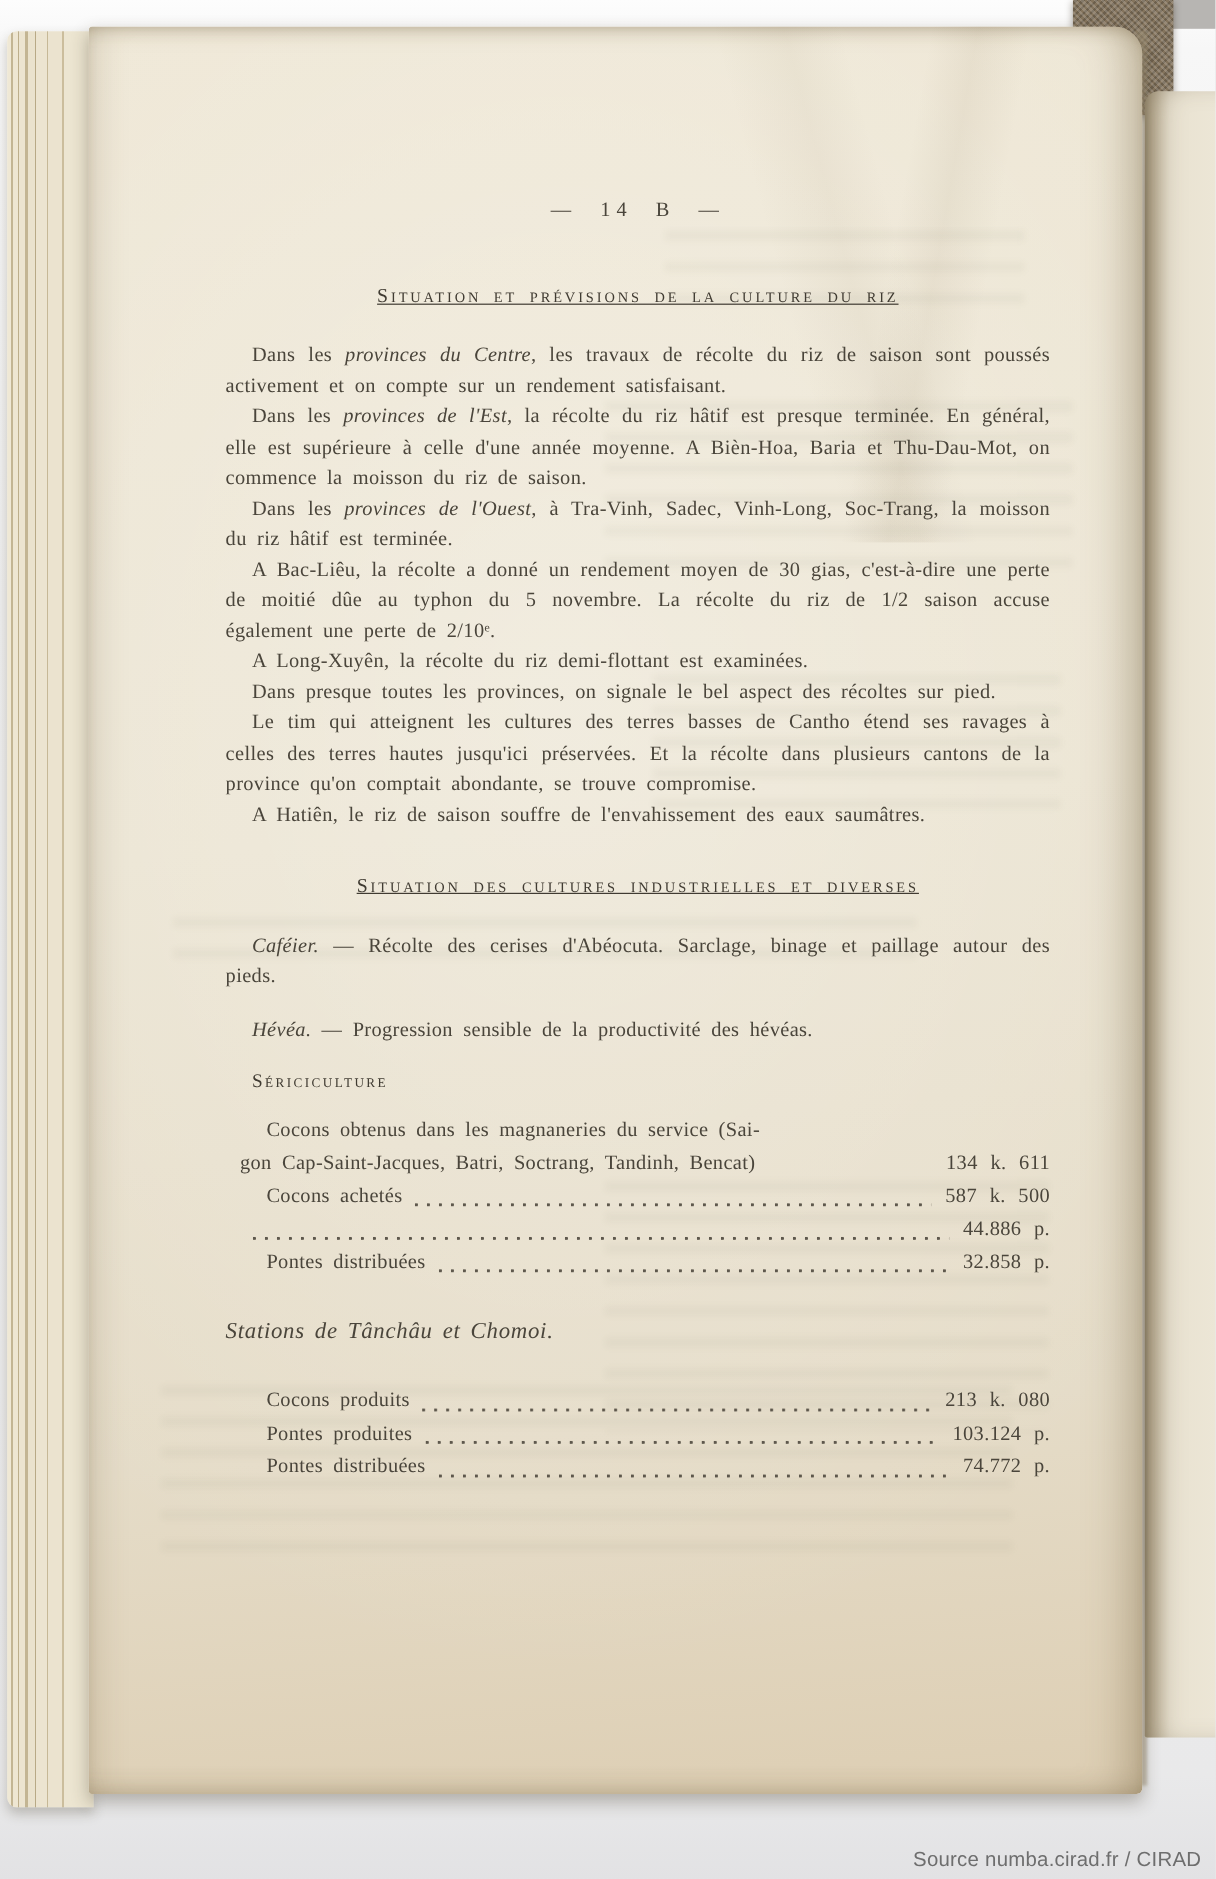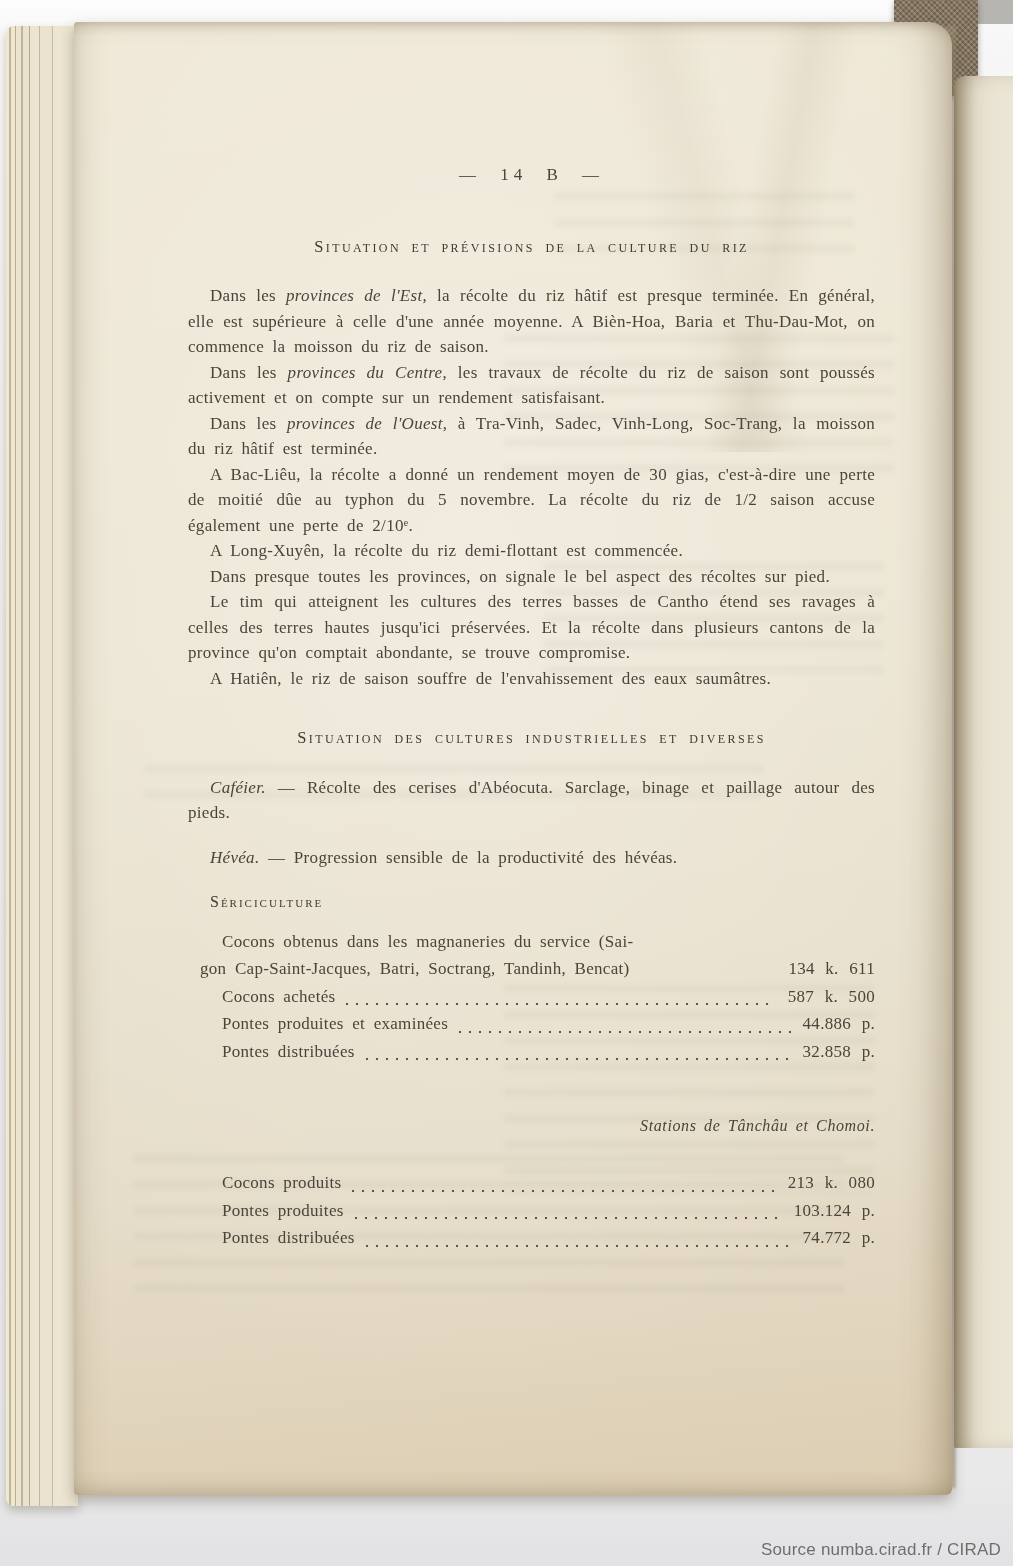--- a/index.html
+++ b/index.html
@@ -53,42 +53,42 @@
   .g3{left:470px;top:540px;width:340px;height:112px;}
   .g4{left:70px;top:742px;width:620px;height:40px;}
   .g5{left:430px;top:962px;width:370px;height:210px;}
   .g6{left:60px;top:1132px;width:710px;height:150px;}
   
   .text-col{position:absolute;left:114px;top:0;width:687px;z-index:2;
     font-size:17px;line-height:25.5px;color:var(--ink,#4a453b);
     text-align:justify;word-spacing:4px;letter-spacing:.3px;}
   .page-number{margin-top:140px;text-align:center;letter-spacing:5px;word-spacing:10px;}
   .section-heading{margin:46px 0 0;text-align:center;font-size:16.5px;font-weight:normal;
-    font-variant:small-caps;letter-spacing:2.4px;word-spacing:4px;color:var(--heading_ink,#403b32);}
+    font-variant:small-caps;letter-spacing:2.4px;word-spacing:4px;color:var(--heading_ink,#403b32);text-decoration:underline;}
   .mt-cultures{margin-top:34px;}
   .paras{margin-top:24px;}
   .para{margin:0;text-indent:22px;}
   .paras.cultures{margin-top:24px;}
   .cultures .para{margin:0 0 19px;}
   .it{font-style:italic;}
   .sub-heading{margin:12px 0 0;font-variant:small-caps;font-size:16px;font-weight:normal;
     text-indent:22px;letter-spacing:2px;color:var(--heading_ink,#403b32);}
   .ledger{margin-top:13px;}
   .ledger-item{line-height:27.6px;margin-left:12px;}
   .ledger-wrap-line{text-indent:22px;white-space:nowrap;}
   .ledger-line{display:flex;align-items:flex-start;}
   .ledger-label{white-space:nowrap;padding-left:22px;}
   .ledger-label.cont{padding-left:0;}
   .dots{flex:1 1 auto;align-self:flex-end;height:8px;margin:0 12px 4px 10px;
     background-image:radial-gradient(circle at 2px 2px,rgba(70,64,54,.85) 1.1px,transparent 1.6px);
     background-size:10px 4px;background-repeat:repeat-x;background-position:0 bottom;}
   .spacer{flex:1 1 auto;}
   .ledger-value{white-space:pre;word-spacing:6px;}
-  .stations-heading{margin:48px 0 30px;text-align:right;font-style:italic;font-weight:normal;
-    font-size:16px;letter-spacing:.6px;word-spacing:3px;}
+  .stations-heading{margin:32px 0 30px;text-align:left;font-style:italic;font-weight:normal;
+    font-size:19px;letter-spacing:.6px;word-spacing:3px;}
   .footer-caption{position:absolute;right:12px;bottom:6px;z-index:6;
     font-family:"Liberation Sans","DejaVu Sans",sans-serif;font-size:17px;
     color:var(--footer_text,#6e6e6e);letter-spacing:.2px;margin-left:38px;}
 </style>
 </head>
 <body>
 
 <div class="scan">
   <div class="backdrop"></div>
   <div class="shelf-strip"></div>
@@ -104,25 +104,25 @@
     <div class="ghost g3"></div>
     <div class="ghost g4"></div>
     <div class="ghost g5"></div>
     <div class="ghost g6"></div>
 
     <div class="text-col">
       <div class="page-number">— 14 B —</div>
 
       <h2 class="section-heading">Situation et prévisions de la culture du riz</h2>
       <div class="paras">
+          <p class="para"><span>Dans les </span><span class="it">provinces du Centre</span><span>, les travaux de récolte du riz de saison sont poussés activement et on compte sur un rendement satisfaisant.</span></p>
           <p class="para"><span>Dans les </span><span class="it">provinces de l'Est</span><span>, la récolte du riz hâtif est presque terminée. En général, elle est supérieure à celle d'une année moyenne. A Bièn-Hoa, Baria et Thu-Dau-Mot, on commence la moisson du riz de saison.</span></p>
-          <p class="para"><span>Dans les </span><span class="it">provinces du Centre</span><span>, les travaux de récolte du riz de saison sont poussés activement et on compte sur un rendement satisfaisant.</span></p>
           <p class="para"><span>Dans les </span><span class="it">provinces de l'Ouest</span><span>, à Tra-Vinh, Sadec, Vinh-Long, Soc-Trang, la moisson du riz hâtif est terminée.</span></p>
           <p class="para"><span>A Bac-Liêu, la récolte a donné un rendement moyen de 30 gias, c'est-à-dire une perte de moitié dûe au typhon du 5 novembre. La récolte du riz de 1/2 saison accuse également une perte de 2/10ᵉ.</span></p>
-          <p class="para"><span>A Long-Xuyên, la récolte du riz demi-flottant est commencée.</span></p>
+          <p class="para"><span>A Long-Xuyên, la récolte du riz demi-flottant est examinées.</span></p>
           <p class="para"><span>Dans presque toutes les provinces, on signale le bel aspect des récoltes sur pied.</span></p>
           <p class="para"><span>Le tim qui atteignent les cultures des terres basses de Cantho étend ses ravages à celles des terres hautes jusqu'ici préservées. Et la récolte dans plusieurs cantons de la province qu'on comptait abondante, se trouve compromise.</span></p>
           <p class="para"><span>A Hatiên, le riz de saison souffre de l'envahissement des eaux saumâtres.</span></p>
         </div>
 
       <h2 class="section-heading mt-cultures">Situation des cultures industrielles et diverses</h2>
       <div class="paras cultures">
           <p class="para"><span class="it">Caféier.</span><span> — Récolte des cerises d'Abéocuta. Sarclage, binage et paillage autour des pieds.</span></p>
           <p class="para"><span class="it">Hévéa.</span><span> — Progression sensible de la productivité des hévéas.</span></p>
         </div>
@@ -139,21 +139,20 @@
           </div>
           <div class="ledger-item">
             <div class="ledger-line">
               <span class="ledger-label">Cocons achetés</span>
               <span class="dots"></span>
               <span class="ledger-value">587 k. 500</span>
             </div>
           </div>
           <div class="ledger-item">
             <div class="ledger-line">
-              <span class="ledger-label">Pontes produites et examinées</span>
               <span class="dots"></span>
               <span class="ledger-value">44.886 p.</span>
             </div>
           </div>
           <div class="ledger-item">
             <div class="ledger-line">
               <span class="ledger-label">Pontes distribuées</span>
               <span class="dots"></span>
               <span class="ledger-value">32.858 p.</span>
             </div>

